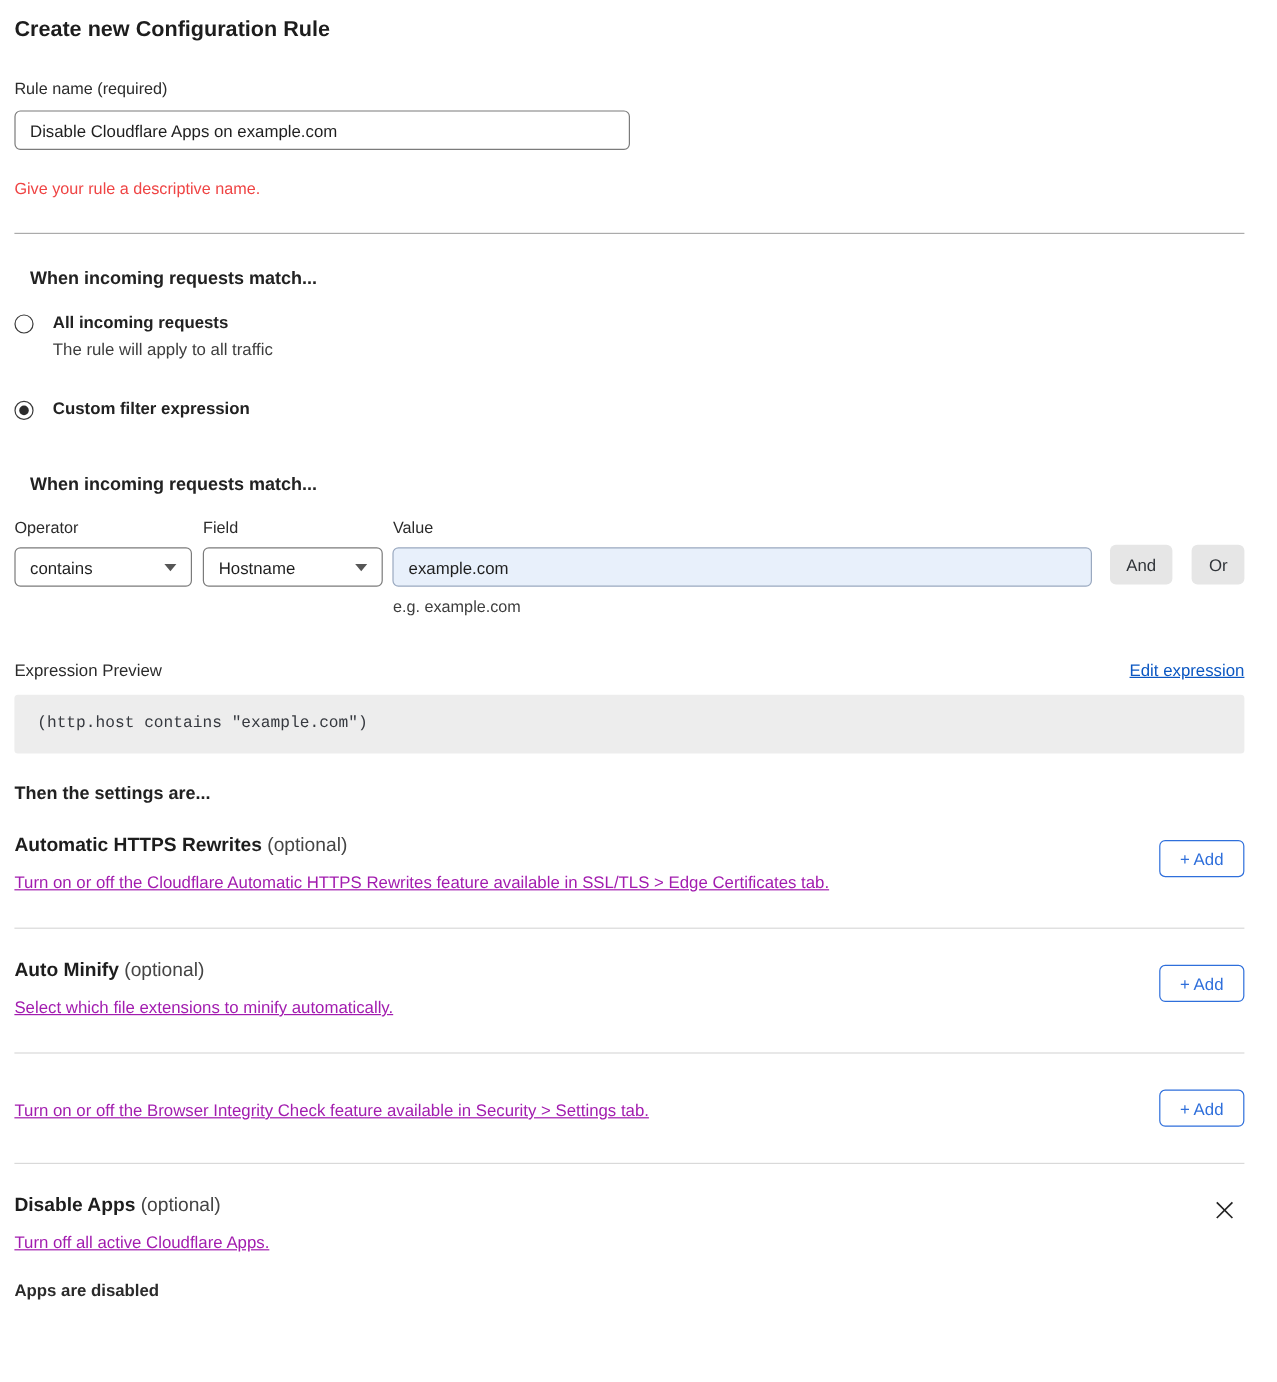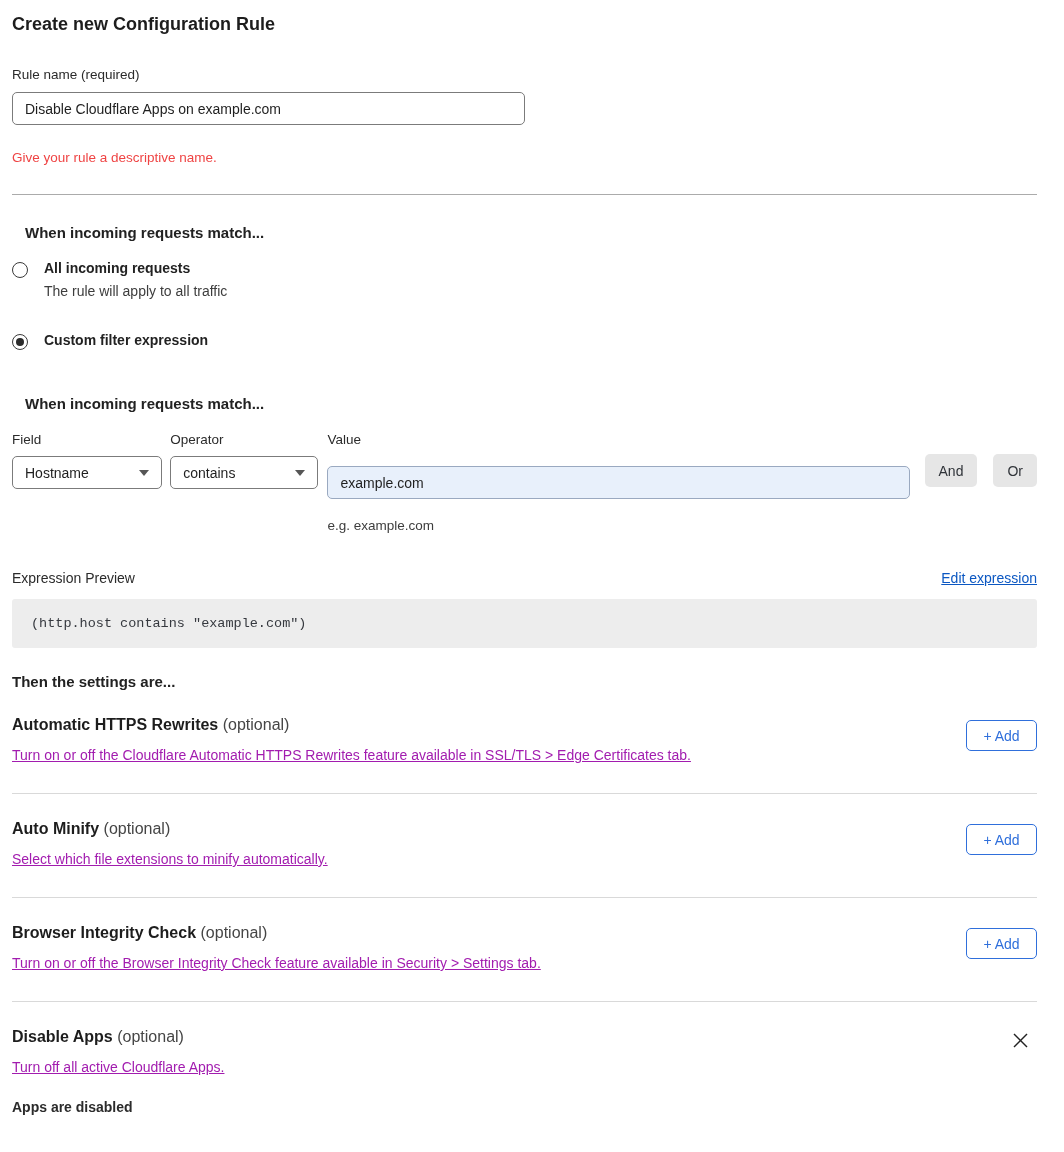--- a/index.html
+++ b/index.html
@@ -92,21 +92,21 @@
   }
   .select-caret {
     width: 0; height: 0;
     border-left: 5px solid transparent;
     border-right: 5px solid transparent;
     border-top: 6px solid #565656;
     margin-left: 10px;
   }
   .col-field { width: 151px; margin-right: 8px; }
   .col-operator { width: 149px; margin-right: 9px; }
-  .col-value { width: 585px; gap: 10px; }
+  .col-value { width: 585px; }
   .value-input {
     height: 33px;
     border: 1px solid #9aa9c0;
     border-radius: 5px;
     background: #e8f0fb;
     padding: 0 12px;
     font-size: 14px;
     font-family: "Liberation Sans", sans-serif;
     color: #1f1f1f;
     outline: none;
@@ -223,34 +223,34 @@
       <span class="radio-circle"></span>
       <span class="radio-texts">
         <div class="radio-label">Custom filter expression</div>
       </span>
     </div>
   </div>
 
   <h3 class="match-heading filter-heading">When incoming requests match...</h3>
 
   <div class="filter-row">
+    <div class="filter-col col-operator">
+      <span class="field-label">Operator</span>
+      <div class="select-box">
+        <span>contains</span>
+        <span class="select-caret"></span>
+      </div>
+    </div>
     <div class="filter-col col-field">
       <span class="field-label">Field</span>
       <div class="select-box">
         <span>Hostname</span>
         <span class="select-caret"></span>
       </div>
     </div>
-    <div class="filter-col col-operator">
-      <span class="field-label">Operator</span>
-      <div class="select-box">
-        <span>contains</span>
-        <span class="select-caret"></span>
-      </div>
-    </div>
     <div class="filter-col col-value">
       <span class="field-label">Value</span>
       <input class="value-input" type="text" value="example.com" style="">
       <div class="value-helper">e.g. example.com</div>
     </div>
     <div class="andor-wrap">
       <button class="btn-gray">And</button>
       <button class="btn-gray">Or</button>
     </div>
   </div>
@@ -282,24 +282,20 @@
         <span class="title-bold">Auto Minify</span>
         <span class="title-optional">(optional)</span>
       </div>
       <div class="settings-row-desc">Select which file extensions to minify automatically.</div>
     </div>
     <button class="btn-add">+ Add</button>
   </div>
 
   <div class="settings-row bordered">
     <div class="settings-row-left">
-      <div class="settings-row-title">
-        <span class="title-bold">Browser Integrity Check</span>
-        <span class="title-optional">(optional)</span>
-      </div>
       <div class="settings-row-desc">Turn on or off the Browser Integrity Check feature available in Security &gt; Settings tab.</div>
     </div>
     <button class="btn-add">+ Add</button>
   </div>
 
   <div class="settings-row">
     <div class="settings-row-left">
       <div class="settings-row-title">
         <span class="title-bold">Disable Apps</span>
         <span class="title-optional">(optional)</span>

